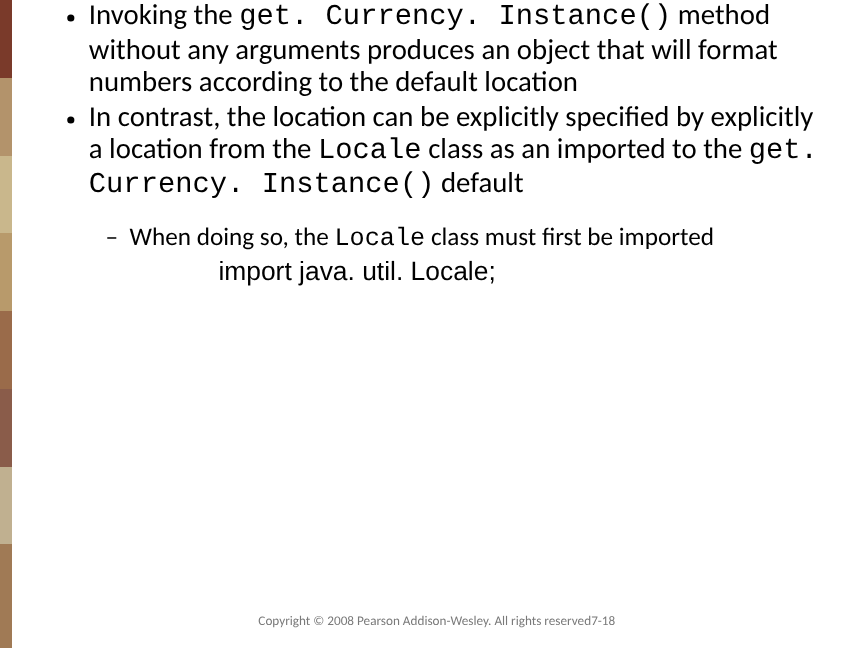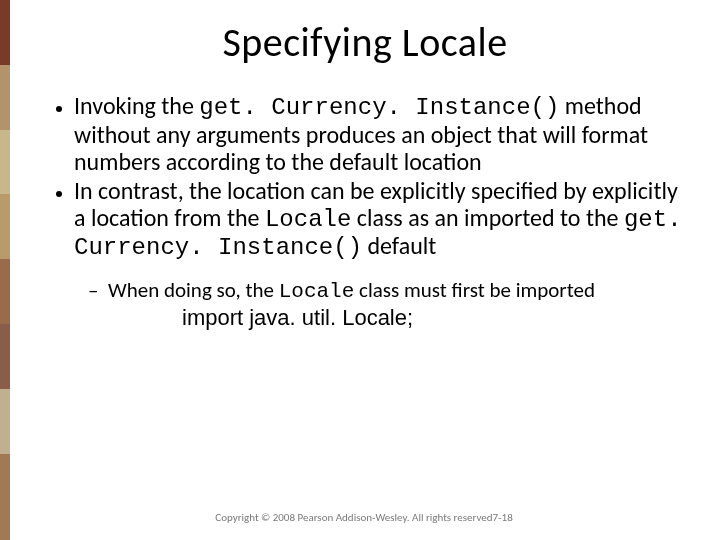--- a/index.html
+++ b/index.html
@@ -97,21 +97,20 @@
     justify-content: center;
   }
 </style>
 </head>
 <body>
 
 <div class="side-accent"></div>
 
 <div class="slide">
 
-  <div class="title">Specifying Locale</div>
 
   <ul class="body">
     <li>
       <span>Invoking the </span><span class="mono">get. Currency. Instance()</span><span> method without any arguments produces an object that will format numbers according to the default location</span>
     </li>
     <li>
       <span>In contrast, the location can be explicitly specified by explicitly a location from the </span><span class="mono">Locale</span><span> class as an imported to the </span><span class="mono">get. Currency. Instance()</span><span> default</span>
 
       <ul class="sub">
         <li>

